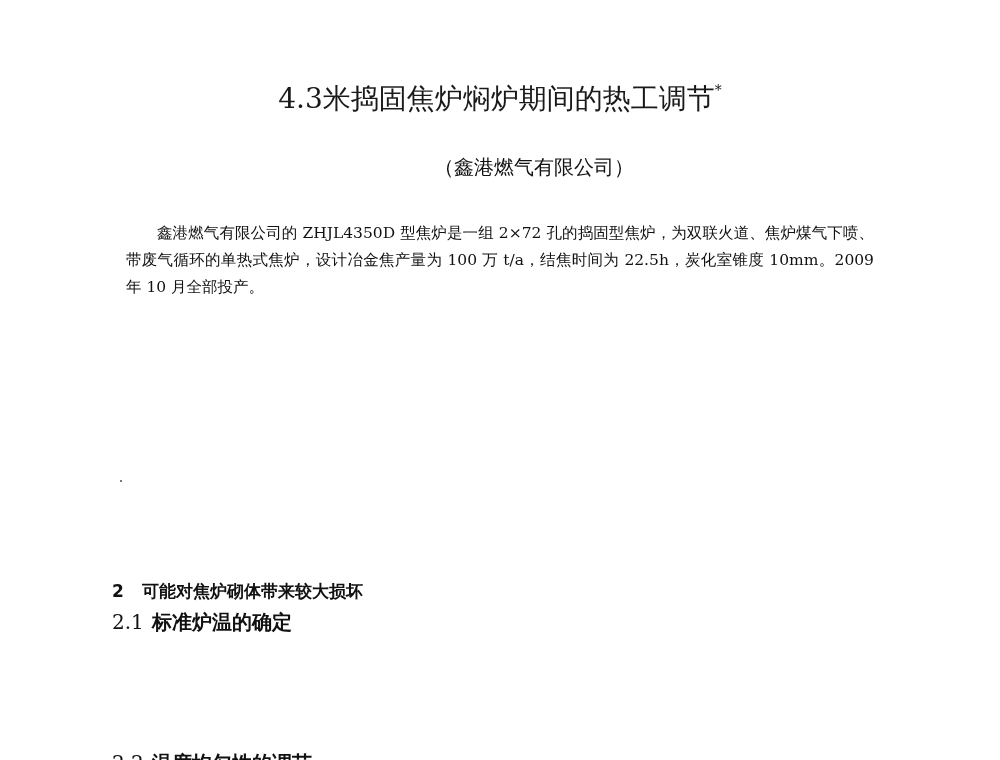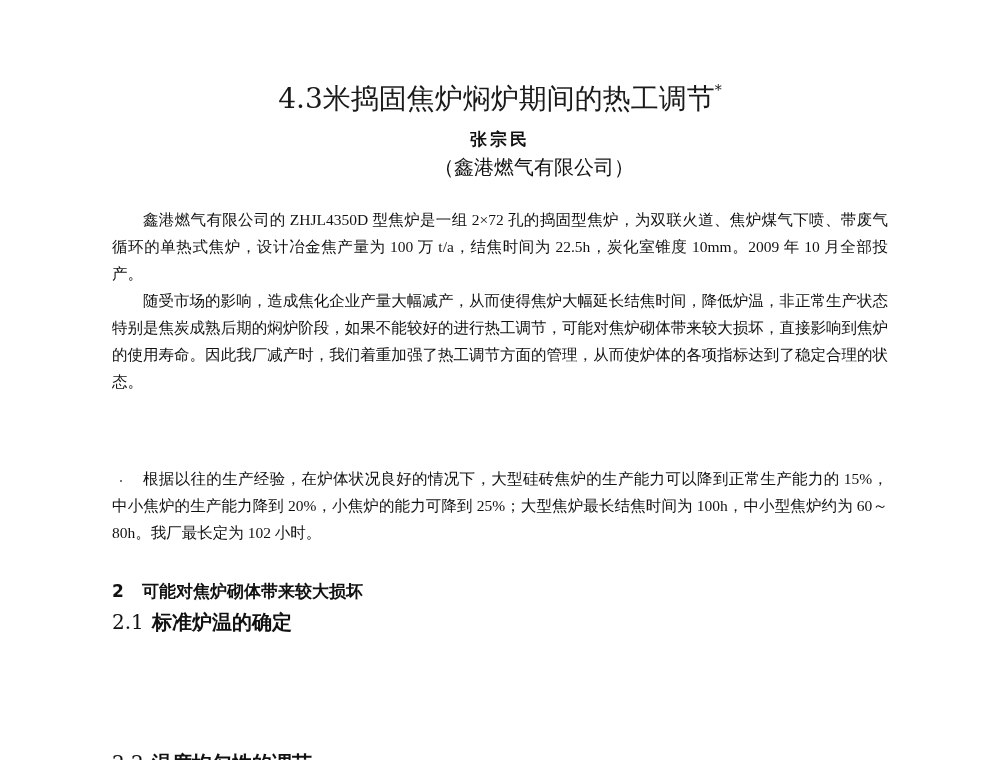--- a/index.html
+++ b/index.html
@@ -8,50 +8,45 @@
   .page { position: absolute; left: 0; top: 0; width: 1000px; height: 760px; }
   .title { position: absolute; top: 80px; left: 0; width: 1000px; text-align: center;
            font-size: 28px; letter-spacing: 0px; color: #1a1a1a; }
   .title sup { font-size: 14px; vertical-align: top; position: relative; top: 2px; }
   .author { position: absolute; top: 128px; left: 0; width: 1000px; text-align: center;
             font-size: 17px; font-weight: bold; letter-spacing: 3px; }
   .affil { position: absolute; top: 154px; left: 0; width: 1000px; text-align: center;
            font-size: 20px; padding-left: 34px; }
   .body { position: absolute; left: 112px; width: 776px; font-size: 15.5px; line-height: 27px;
           text-align: justify; }
-  .para { margin: 0; text-indent: 2em; font-family: Liberation Serif, serif; }
+  .para { margin: 14px; text-indent: 2em; }
   .h1 { position: absolute; left: 112px; font-family: "DejaVu Sans", "Liberation Sans", sans-serif;
         font-size: 17px; font-weight: bold; }
   .h1 .num { display: inline-block; width: 30px; }
   .h2 { position: absolute; left: 112px; font-family: "DejaVu Sans", "Liberation Sans", sans-serif;
         font-size: 20px; font-weight: bold; }
   .h2 .num { display: inline-block; width: 40px; font-family: "DejaVu Serif", serif; font-weight: normal; }
   .dot { position: absolute; left: 120px; top: 480px; width: 2px; height: 2px; background: #777; }
 </style>
 </head>
 <body>
 
 <div class="page">
 
   <div class="title">
     <span>4.3米捣固焦炉焖炉期间的热工调节</span><sup>*</sup>
   </div>
 
-  <div class="author">张宗民</div>
   <div class="affil">（鑫港燃气有限公司）</div>
 
   <div class="body" style="top:206px;">
     <p class="para">鑫港燃气有限公司的 ZHJL4350D 型焦炉是一组 2×72 孔的捣固型焦炉，为双联火道、焦炉煤气下喷、带废气循环的单热式焦炉，设计冶金焦产量为 100 万 t/a，结焦时间为 22.5h，炭化室锥度 10mm。2009 年 10 月全部投产。</p>
-    <p class="para">随受市场的影响，造成焦化企业产量大幅减产，从而使得焦炉大幅延长结焦时间，降低炉温，非正常生产状态特别是焦炭成熟后期的焖炉阶段，如果不能较好的进行热工调节，可能对焦炉砌体带来较大损坏，直接影响到焦炉的使用寿命。因此我厂减产时，我们着重加强了热工调节方面的管理，从而使炉体的各项指标达到了稳定合理的状态。</p>
   </div>
 
   <div class="dot"></div>
-  <div class="body" style="top:465px;">
-    <p class="para">根据以往的生产经验，在炉体状况良好的情况下，大型硅砖焦炉的生产能力可以降到正常生产能力的 15%，中小焦炉的生产能力降到 20%，小焦炉的能力可降到 25%；大型焦炉最长结焦时间为 100h，中小型焦炉约为 60～80h。我厂最长定为 102 小时。</p>
-  </div>
 
   <div class="h1" style="top:580px;">
     <span class="num">2</span><span>可能对焦炉砌体带来较大损坏</span>
   </div>
 
   <div class="h2" style="top:609px;">
     <span class="num">2.1</span><span>标准炉温的确定</span>
   </div>
 
   <div class="h2" style="top:750px;">

